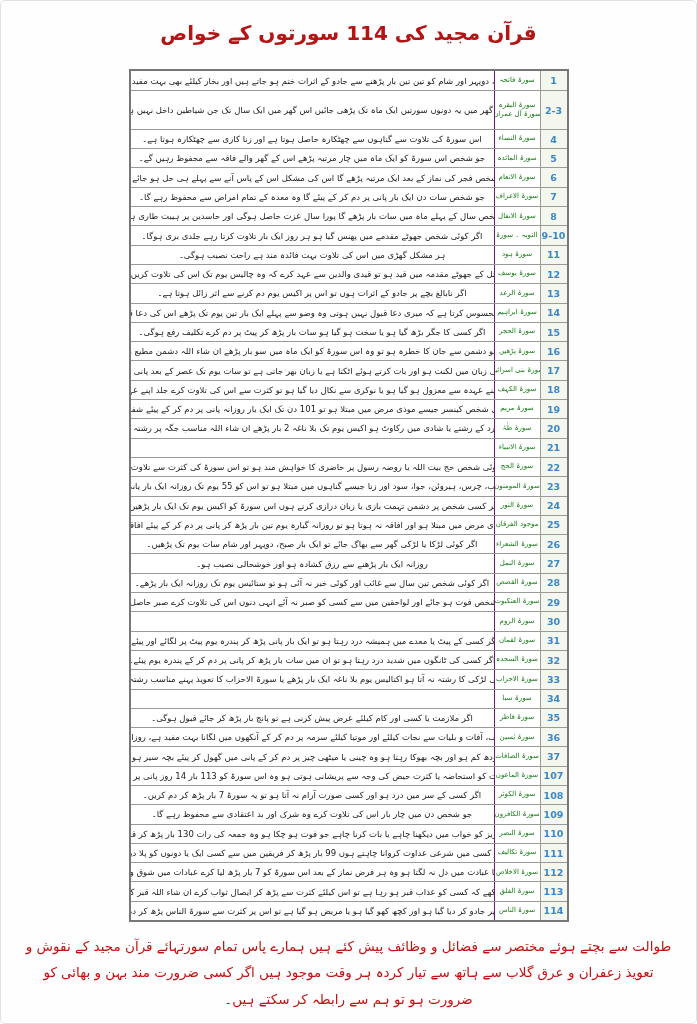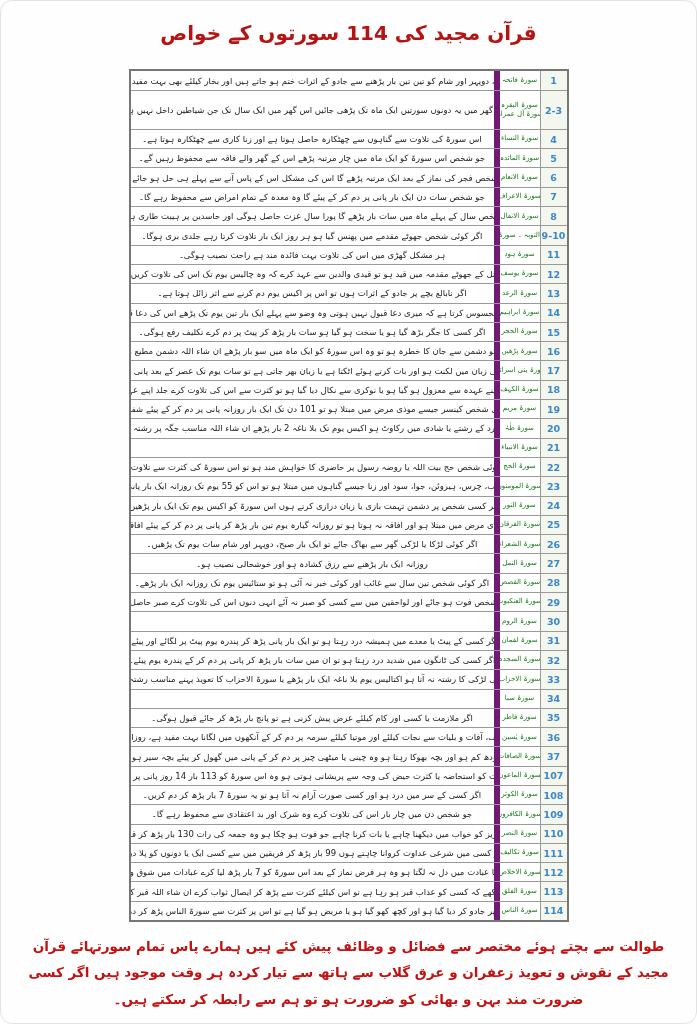--- a/index.html
+++ b/index.html
@@ -6,21 +6,21 @@
   html,body { background:#fff; }
   body {
     width:697px; height:1024px;
     font-family:"DejaVu Sans", sans-serif;
     overflow:hidden;
   }
   .page {
     width:697px; height:1024px;
     background:#fefefe;
     border:1px solid #e2e2e2;
-    border-radius:12px;
+    border-radius:5px;
     overflow:hidden;
     position:relative;
   }
   .doc-title {
     margin-top:20px;
     text-align:center;
     color:#b51414;
     font-size:20px;
     font-weight:bold;
     letter-spacing:0.5px;
@@ -46,21 +46,21 @@
     border-left:1px solid #9a9a9a;
     color:#3c87c7;
     background:#f4f7ee;
     font-size:9.5px;
     font-weight:bold;
     direction:ltr;
   }
   .cell.name {
     width:46px;
     flex:0 0 46px;
-    border-left:6px solid #701a75;
+    border-left:1px solid #701a75;
     color:#157a15;
     font-size:7px;
     flex-direction:column;
     line-height:1.35;
     text-align:center;
     padding:0 1px;
     white-space:nowrap;
   }
   .cell.desc {
     flex:1;
@@ -69,21 +69,21 @@
     padding:0 4px;
     white-space:nowrap;
     text-align:center;
   }
   .footer-note {
     width:655px;
     margin:11px auto 0 auto;
     text-align:center;
     color:#c21212;
     font-size:13.5px;
-    font-weight:bold;
+    font-weight:normal;
     line-height:1.95;
   }
 </style>
 </head>
 <body>
 
 <div class="page">
 
   <div class="doc-title">قرآن مجید کی 114 سورتوں کے خواص</div>
 
@@ -239,21 +239,21 @@
       <div class="row">
         <div class="cell num">24</div>
         <div class="cell name">
           <div>سورۃ النور</div>
         </div>
         <div class="cell desc">اگر کسی شخص پر دشمن تہمت بازی یا زبان درازی کرتے ہوں اس سورۃ کو اکیس یوم تک ایک بار پڑھیں۔</div>
       </div>
       <div class="row">
         <div class="cell num">25</div>
         <div class="cell name">
-          <div>سورۃ الفرقان</div>
+          <div>موجود الفرقان</div>
         </div>
         <div class="cell desc">جو شخص کسی موذی مرض میں مبتلا ہو اور افاقہ نہ ہوتا ہو تو روزانہ گیارہ یوم تین بار پڑھ کر پانی پر دم کر کے پیئے افاقہ ہوگا ان شاء اللہ۔</div>
       </div>
       <div class="row">
         <div class="cell num">26</div>
         <div class="cell name">
           <div>سورۃ الشعراء</div>
         </div>
         <div class="cell desc">اگر کوئی لڑکا یا لڑکی گھر سے بھاگ جائے تو ایک بار صبح، دوپہر اور شام سات یوم تک پڑھیں۔</div>
       </div>

